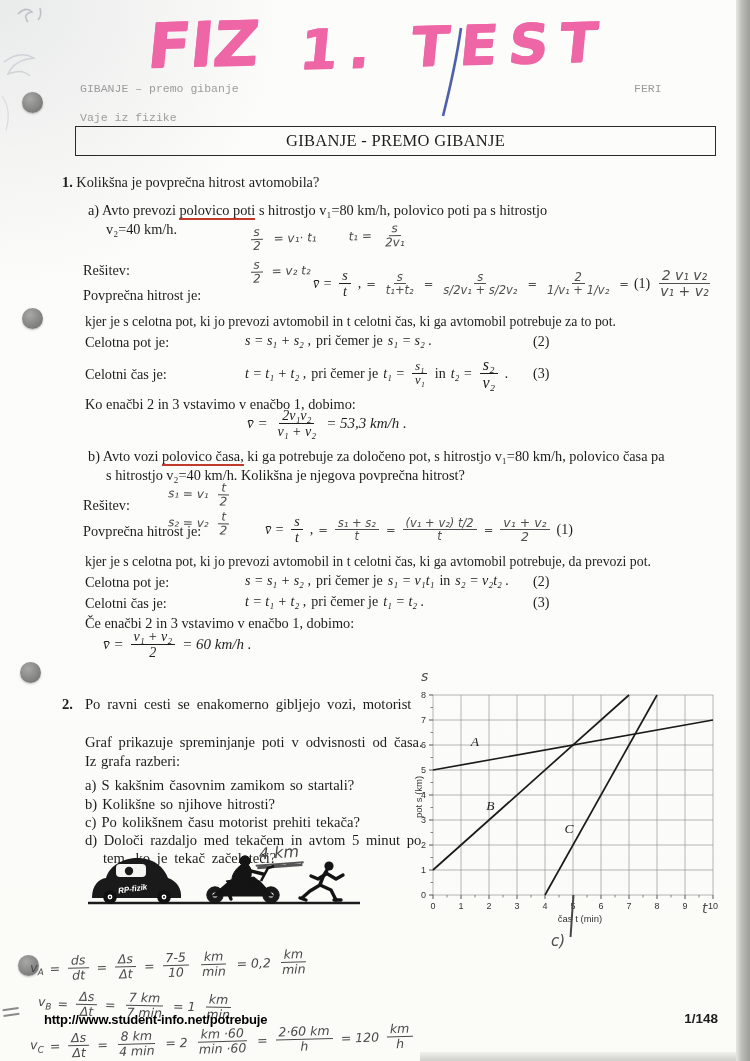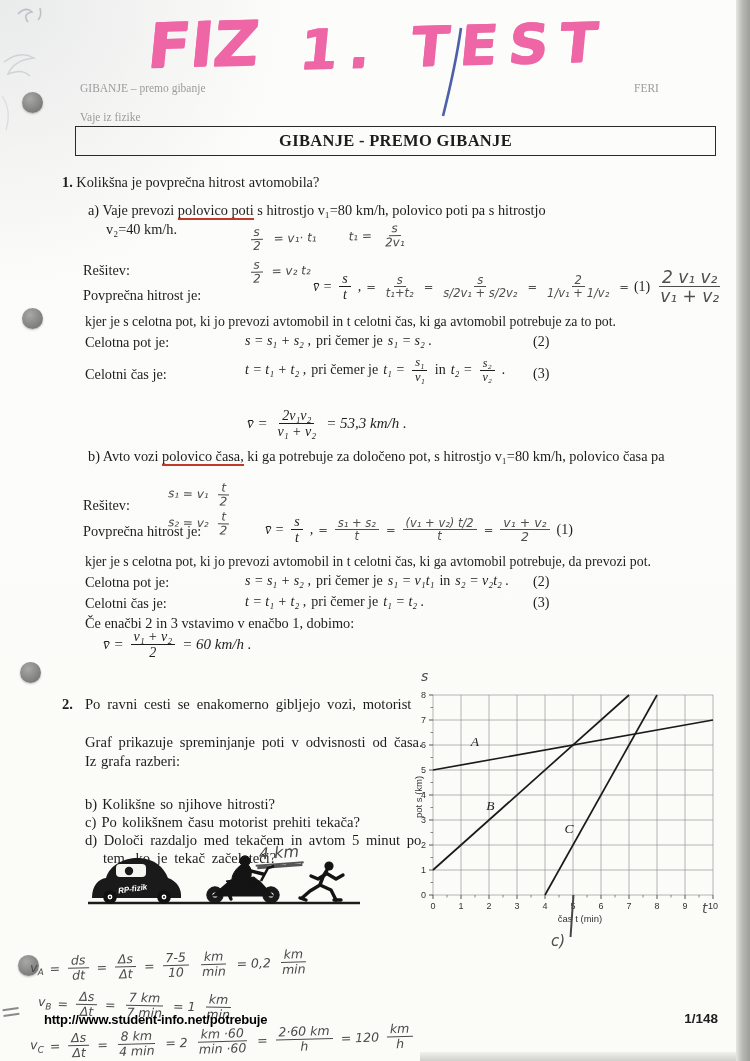--- a/index.html
+++ b/index.html
@@ -17,24 +17,24 @@
     background:linear-gradient(to right,#e6e6e3,#b9b9b5 45%,#9d9e9a); }
   .edge-bottom { position:absolute; bottom:0; left:420px; right:14px; height:9px;
     background:linear-gradient(#f1f1ee,#cfcfcb); }
   .hole { position:absolute; width:21px; height:21px; border-radius:50%;
     background:radial-gradient(circle at 38% 32%, #a8a8a6, #7d7d7b 70%, #6f6f6d);
     box-shadow:0 1px 2px rgba(0,0,0,.25); }
   
   .marker { font-family:"DejaVu Sans", sans-serif; font-weight:800; color:#ee66a5;
     transform:skewX(-7deg) rotate(-1.5deg); text-shadow:1px 0 0 #ee66a5, 0 1px 0 #ee66a5; }
   
-  .ghead { font-family:Liberation Serif, serif; font-size:11.5px; color:#9c9c9c; }
+  .ghead { font-family:Liberation Mono, monospace; font-size:11.5px; color:#9c9c9c; }
   .titlebox { position:absolute; left:75px; top:126px; width:641px; height:30px;
     border:1.6px solid #2a2a2a; display:flex; align-items:center; justify-content:center; }
-  .titlebox span { font-weight:bold; font-size:16.5px; letter-spacing:.3px; }
+  .titlebox span { font-weight:normal; font-size:16.5px; letter-spacing:.3px; }
   
   .t { font-size:14.3px; white-space:nowrap; }
   .it { }
   .bold { font-weight:bold; }
   .rul { border-bottom:2.3px solid #c23a2b; padding-bottom:0px; }
   .eqno { font-size:14px; }
   
   .eqrow { position:absolute; display:flex; align-items:center; gap:5px;
     font-style:italic; font-size:14px; white-space:nowrap; }
   .eqrow .up { font-style:normal; }
@@ -95,21 +95,21 @@
   <div class="titlebox">
     <span>GIBANJE - PREMO GIBANJE</span>
   </div>
 
   <div class="abs t" style="left:62px;top:174px">
     <span class="bold">1.</span>
     <span>Kolikšna je povprečna hitrost avtomobila?</span>
   </div>
 
   <div class="abs t" style="left:88px;top:202px">
-    <span>a) Vaje prevozi </span><span class="rul">polovico poti</span><span> s hitrostjo v₁=80 km/h, polovico poti pa s hitrostjo</span>
+    <span>a) Avto prevozi </span><span class="rul">polovico poti</span><span> s hitrostjo v₁=80 km/h, polovico poti pa s hitrostjo</span>
   </div>
   <div class="abs t" style="left:106px;top:221px">v₂=40 km/h.</div>
 
   <div class="hwrow tilt1" style="left:248px;top:224px;font-size:12px;gap:8px">
     <span class="fr">
         <span class="n">s</span>
         <span class="d">2</span>
       </span>
     <span>= v₁· t₁</span>
     <span style="width:16px"></span>
@@ -147,21 +147,21 @@
         <span class="n">s</span>
         <span class="d">s/2v₁ + s/2v₂</span>
       </span>
     <span class="hw" style="font-size:11.5px">=</span>
     <span class="fr hw" style="font-size:11.5px">
         <span class="n">2</span>
         <span class="d">1/v₁ + 1/v₂</span>
       </span>
     <span class="hw" style="font-size:11.5px">=</span>
     <span class="up eqno">(1)</span>
-    <span class="fr hw" style="font-size:17px">
+    <span class="fr hw" style="font-size:14px">
         <span class="n">2 v₁ v₂</span>
         <span class="d">v₁ + v₂</span>
       </span>
   </div>
 
   <div class="abs t" style="left:85px;top:314px;font-size:13.8px">kjer je s celotna pot, ki jo prevozi avtomobil in t celotni čas, ki ga avtomobil potrebuje za to pot.</div>
 
   <div class="abs t" style="left:85px;top:334px">Celotna pot je:</div>
   <div class="eqrow" style="left:245px;top:333px">
     <span>s = s₁ + s₂ ,</span>
@@ -174,41 +174,43 @@
   <div class="eqrow" style="left:245px;top:356px">
     <span>t = t₁ + t₂ ,</span>
       <span class="up">pri čemer je</span>
     <span>t₁ =</span>
     <span class="fr" style="font-size:12.5px">
         <span class="n">s₁</span>
         <span class="d">v₁</span>
       </span>
     <span class="up">in</span>
     <span>t₂ =</span>
-    <span class="fr" style="font-size:12px">
+    <span class="fr" style="font-size:16px">
         <span class="n">s₂</span>
         <span class="d">v₂</span>
       </span>
     <span>.</span>
   </div>
   <div class="abs t eqno" style="left:533px;top:366px">(3)</div>
 
+  <div class="abs t" style="left:85px;top:396px">Ko enačbi 2 in 3 vstavimo v enačbo 1, dobimo:</div>
 
   <div class="eqrow" style="left:247px;top:408px;font-size:15px">
     <span>v̄ =</span>
     <span class="fr" style="font-size:14px">
         <span class="n">2v₁v₂</span>
         <span class="d">v₁ + v₂</span>
       </span>
     <span>= 53,3 km/h .</span>
   </div>
 
   <div class="abs t" style="left:88px;top:448px">
     <span>b) Avto vozi </span><span class="rul">polovico časa,</span><span> ki ga potrebuje za določeno pot, s hitrostjo v₁=80 km/h, polovico časa pa</span>
   </div>
+  <div class="abs t" style="left:106px;top:467px">s hitrostjo v₂=40 km/h. Kolikšna je njegova povprečna hitrost?</div>
 
   <div class="hwrow tilt2" style="left:168px;top:481px;font-size:12px">
     <span>s₁ = v₁</span>
     <span class="fr">
         <span class="n">t</span>
         <span class="d">2</span>
       </span>
   </div>
   <div class="hwrow tilt2" style="left:168px;top:510px;font-size:12px">
     <span>s₂ = v₂</span>
@@ -275,20 +277,21 @@
         <span class="d">2</span>
       </span>
     <span>= 60 km/h .</span>
   </div>
 
 
   <div class="abs t bold" style="left:62px;top:696px;font-size:14.6px">2.</div>
   <div class="p2line" style="top:696px">Po ravni cesti se enakomerno gibljejo vozi, motorist</div>
   <div class="p2line" style="top:734px">Graf prikazuje spreminjanje poti v odvisnosti od časa.</div>
   <div class="p2line" style="top:753px;word-spacing:1px">Iz grafa razberi:</div>
+  <div class="p2line" style="top:777px;word-spacing:1.5px">a) S kakšnim časovnim zamikom so startali?</div>
   <div class="p2line" style="top:814px;word-spacing:1.5px">c) Po kolikšnem času motorist prehiti tekača?</div>
   <div class="p2line" style="top:796px;word-spacing:1.5px">b) Kolikšne so njihove hitrosti?</div>
   <div class="p2line" style="top:832px;word-spacing:3px">d) Določi razdaljo med tekačem in avtom 5 minut po</div>
   <div class="p2line" style="top:850px;left:103px">tem, ko je tekač začel teči?</div>
   <span class="abs answer4" style="left:255px;top:843px">4 km</span>
 
   <svg class="abs" style="left:78px;top:852px" width="295" height="58" viewBox="0 0 295 58">
     <line x1="10" y1="51" x2="282" y2="51" stroke="#1c1c1c" stroke-width="2.4"></line>
 
     <g>

